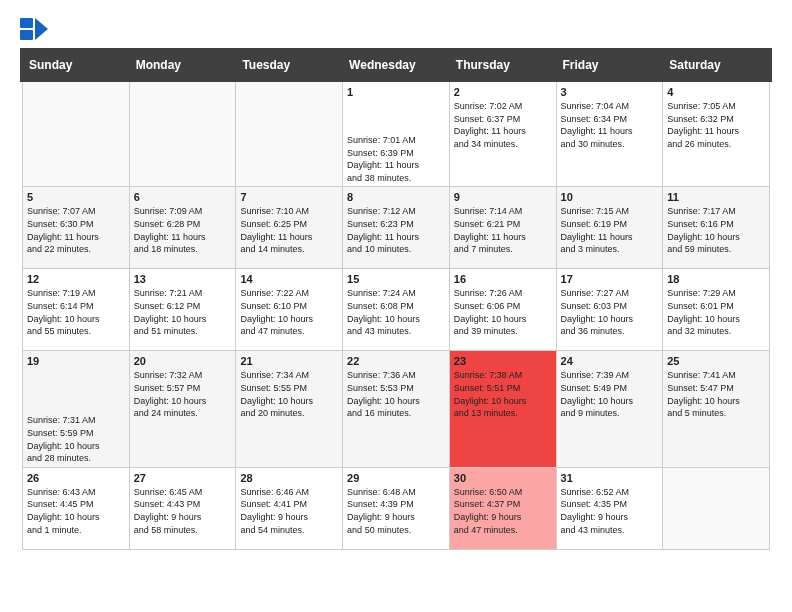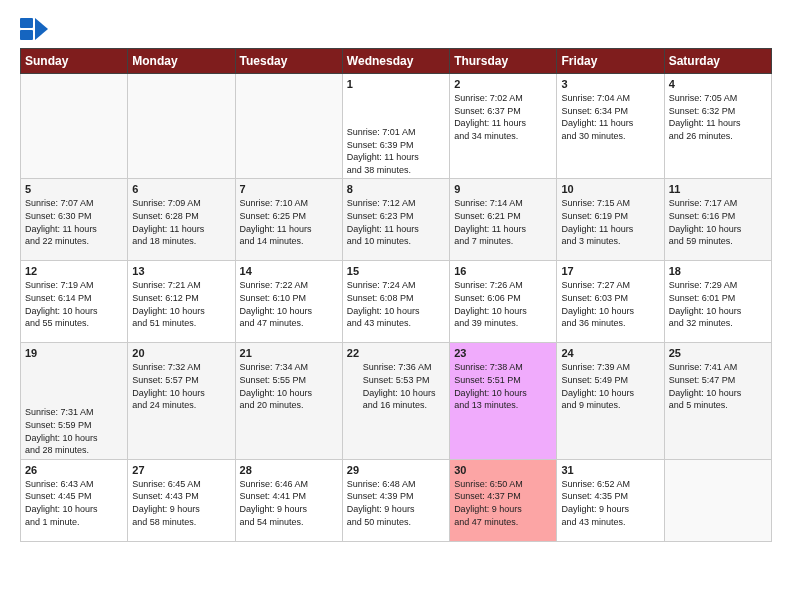--- a/index.html
+++ b/index.html
@@ -54,27 +54,27 @@
       font-size: 13px;
       color: #333;
       margin-top: 2px;
     }
     .calendar {
       width: 100%;
       border-collapse: collapse;
       border: 1px solid #bbb;
     }
     .calendar th {
-      background: #7f1d1d;
+      background: #404040;
       color: #fff;
       font-size: 12px;
       font-weight: bold;
       padding: 5px 4px;
       text-align: left;
-      border: 1px solid #404040;
+      border: 5px solid #404040;
     }
     .calendar td {
       width: calc(100% / 7);
       vertical-align: top;
       border: 1px solid #ccc;
       padding: 4px 4px 2px 4px;
       font-size: 9.5px;
       color: #222;
       background: #fff;
       height: 82px;
@@ -287,26 +287,26 @@
           </td>
           <td style="background: rgb(245, 245, 245);">
             <span class="day-num">21</span>
             <div class="day-info" style="white-space: pre-line;">Sunrise: 7:34 AM
 Sunset: 5:55 PM
 Daylight: 10 hours
 and 20 minutes.</div>
           </td>
           <td style="background: rgb(245, 245, 245);">
             <span class="day-num">22</span>
-            <div class="day-info" style="white-space: pre-line; margin-left: 16px;">Sunrise: 7:36 AM
+            <div class="day-info" style="white-space: pre-line;">Sunrise: 7:36 AM
 Sunset: 5:53 PM
 Daylight: 10 hours
 and 16 minutes.</div>
           </td>
-          <td style="background: #f0abfc;">
+          <td style="background: #ef4444;">
             <span class="day-num">23</span>
             <div class="day-info" style="white-space: pre-line;">Sunrise: 7:38 AM
 Sunset: 5:51 PM
 Daylight: 10 hours
 and 13 minutes.</div>
           </td>
           <td style="background: rgb(245, 245, 245);">
             <span class="day-num">24</span>
             <div class="day-info" style="white-space: pre-line;">Sunrise: 7:39 AM
 Sunset: 5:49 PM

